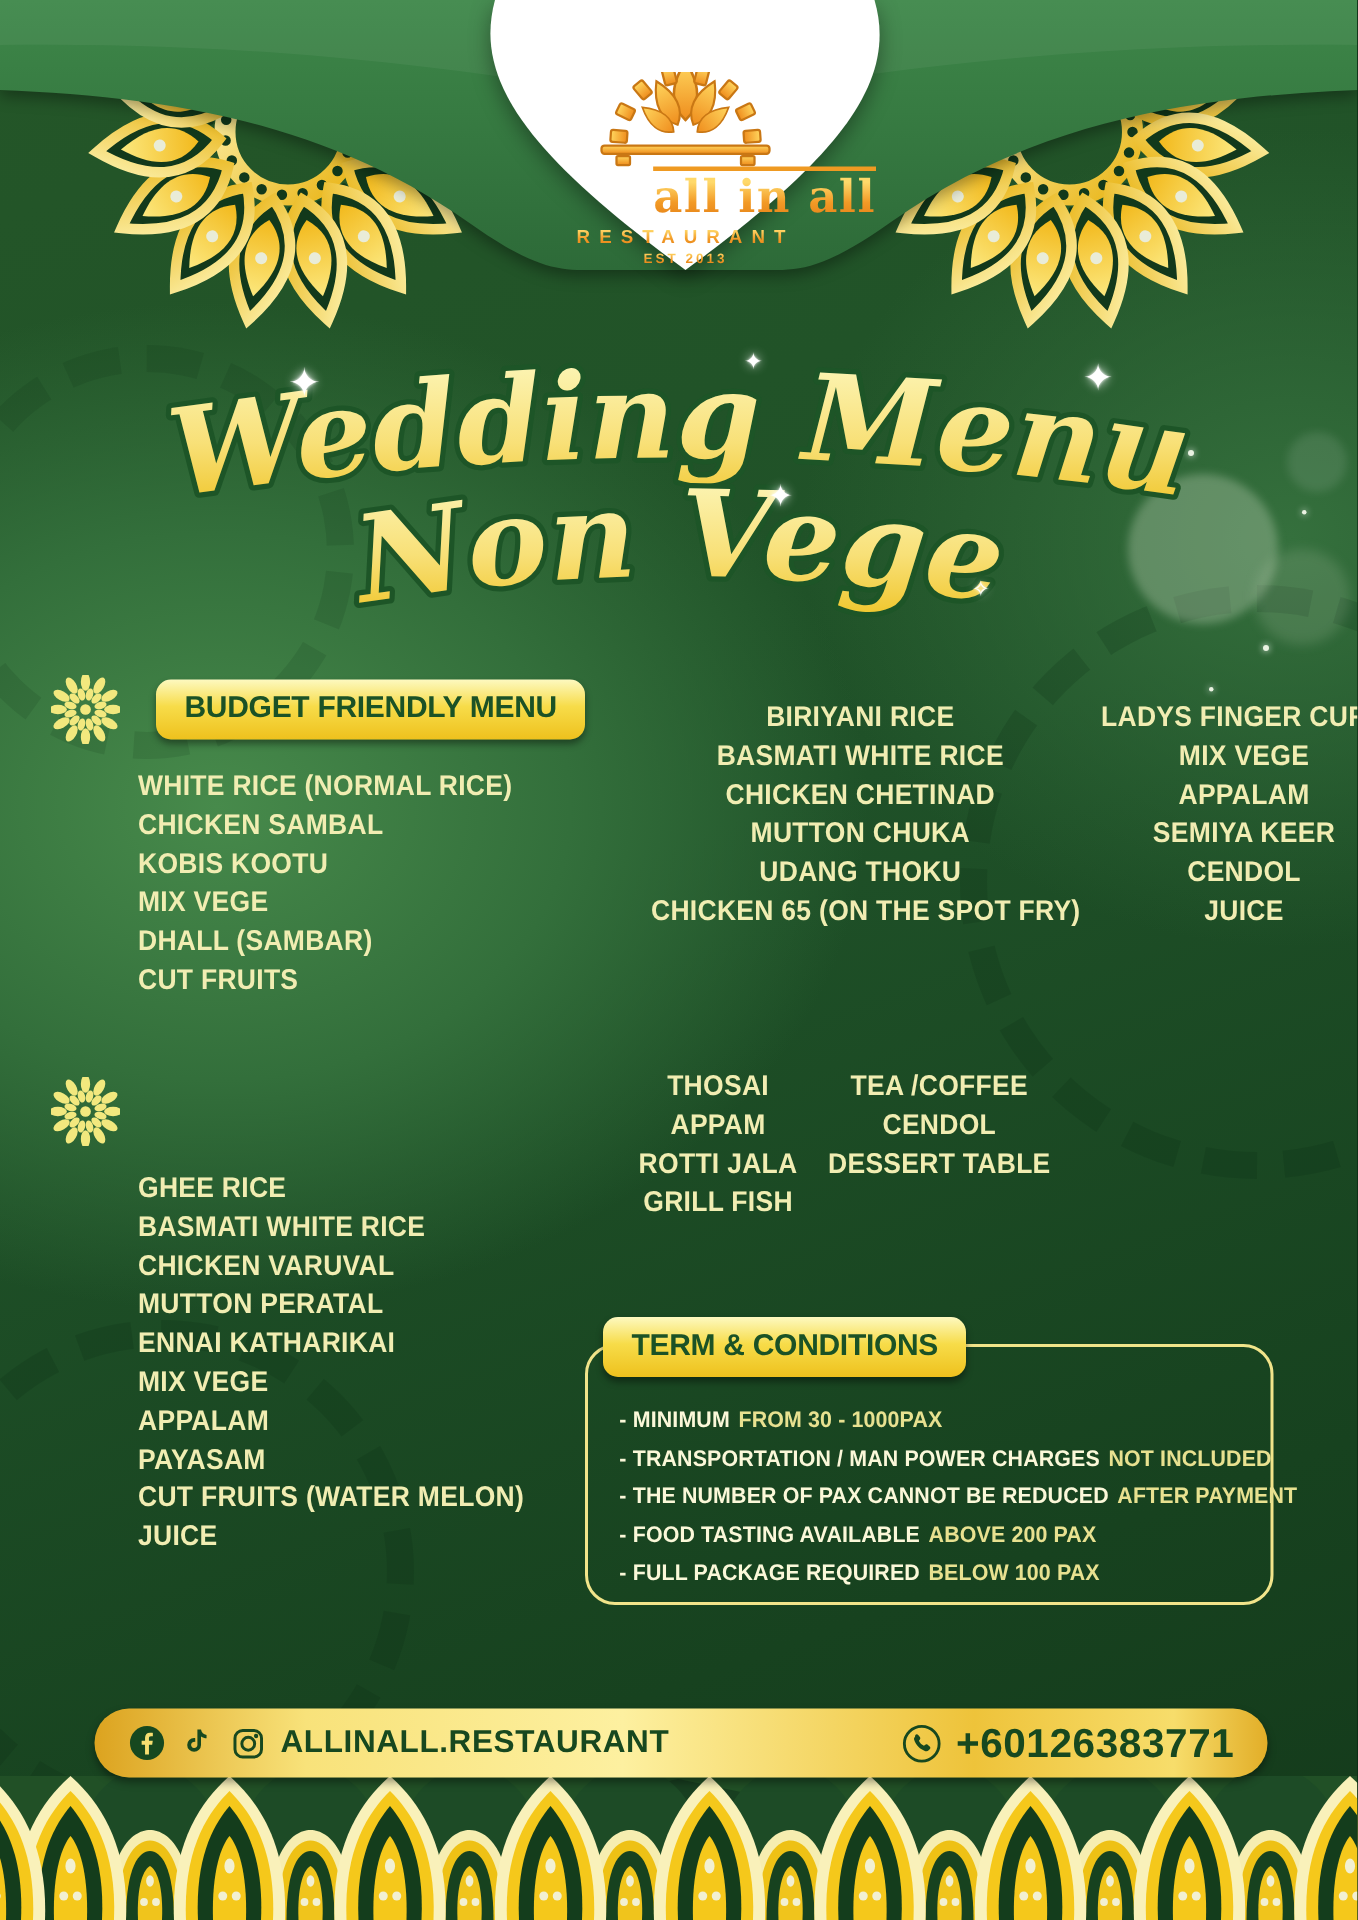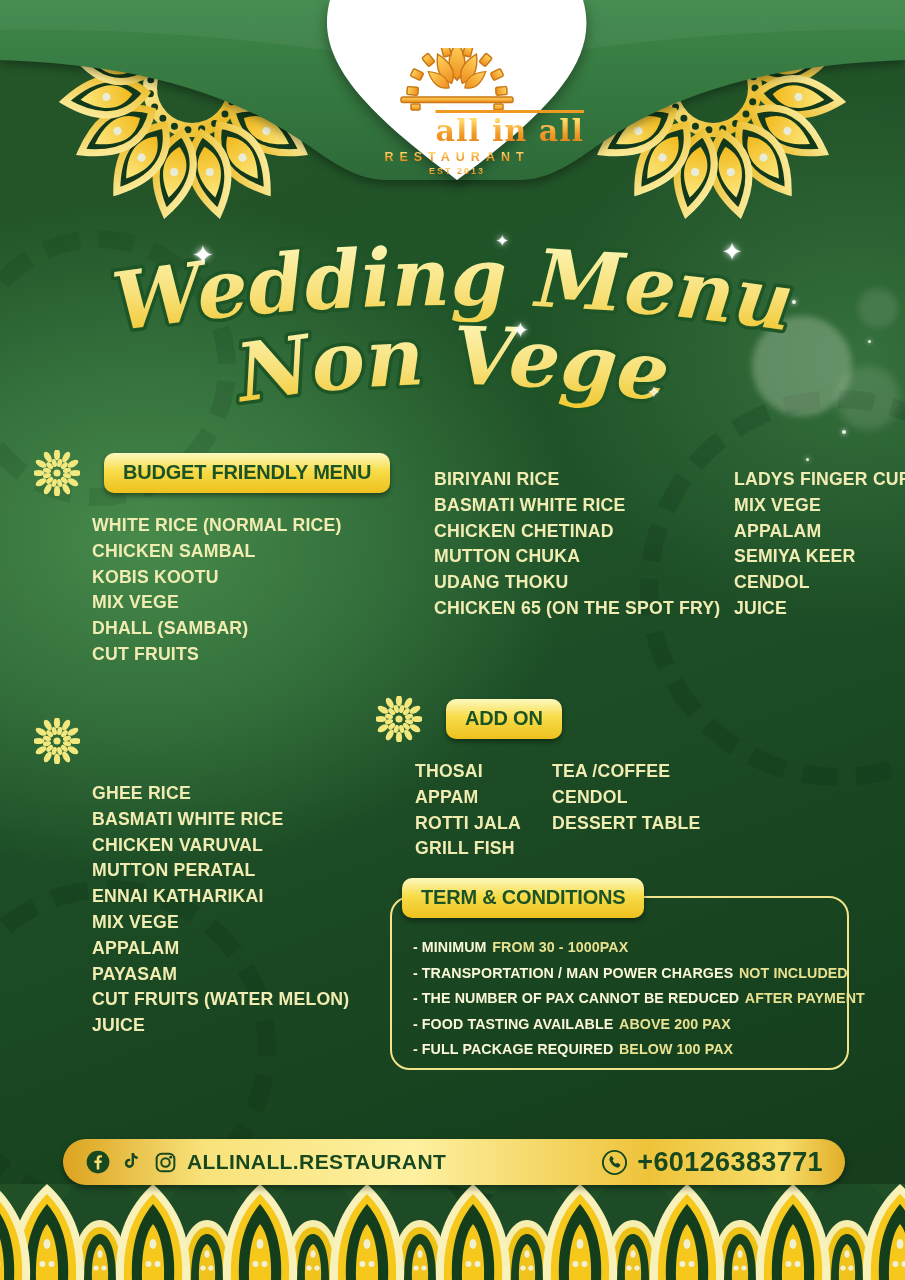--- a/index.html
+++ b/index.html
@@ -53,21 +53,21 @@
     display:inline-block;background:linear-gradient(180deg,#fdf9c0 0%,#f7dc49 45%,#eec11d 100%);
     color:#1b5226;font-weight:800;font-size:20px;letter-spacing:-.2px;
     padding:8px 19px 9px;border-radius:10px;box-shadow:0 3px 5px rgba(0,0,0,.4);
     white-space:nowrap;
   }
   .item-list{
     list-style:none;margin:16px 0 0 0;padding:0;
     color:#f1edb2;font-weight:700;font-size:19px;line-height:25.8px;letter-spacing:.2px;
     transform:scaleX(.93);transform-origin:left top;white-space:nowrap;
   }
-  .cols{display:flex;}
+  .cols{display:flex;text-align:center;}
   
   .terms-box{
     position:absolute;left:390px;top:896px;width:455px;height:170px;z-index:5;
     border:2.5px solid #f1e48a;border-radius:20px;
   }
   .terms-badge{position:absolute;left:10px;top:-20px;}
   .terms-list{
     list-style:none;margin:36px 0 0 0;padding:0 14px 0 22px;
     font-size:15px;line-height:25.5px;letter-spacing:.1px;white-space:nowrap;
     transform:scaleX(.95);transform-origin:left top;
@@ -307,26 +307,20 @@
         <li>MIX VEGE</li>
         <li>APPALAM</li>
         <li>SEMIYA KEER</li>
         <li>CENDOL</li>
         <li>JUICE</li>
       </ul>
     </div>
   </div>
 
   <div class="section" style="left:376px;top:696px;width:420px">
-    <div class="sec-head">
-      <svg class="flower" width="46" height="46" viewBox="-23 -23 46 46">
-          <use href="#flw" transform="scale(1.15)"></use>
-        </svg>
-      <span class="badge">ADD ON</span>
-    </div>
     <div class="cols" style="margin-left:39px">
       <ul class="item-list" style="width:137px">
         <li>THOSAI</li>
         <li>APPAM</li>
         <li>ROTTI JALA</li>
         <li>GRILL FISH</li>
       </ul>
       <ul class="item-list">
         <li>TEA /COFFEE</li>
         <li>CENDOL</li>

